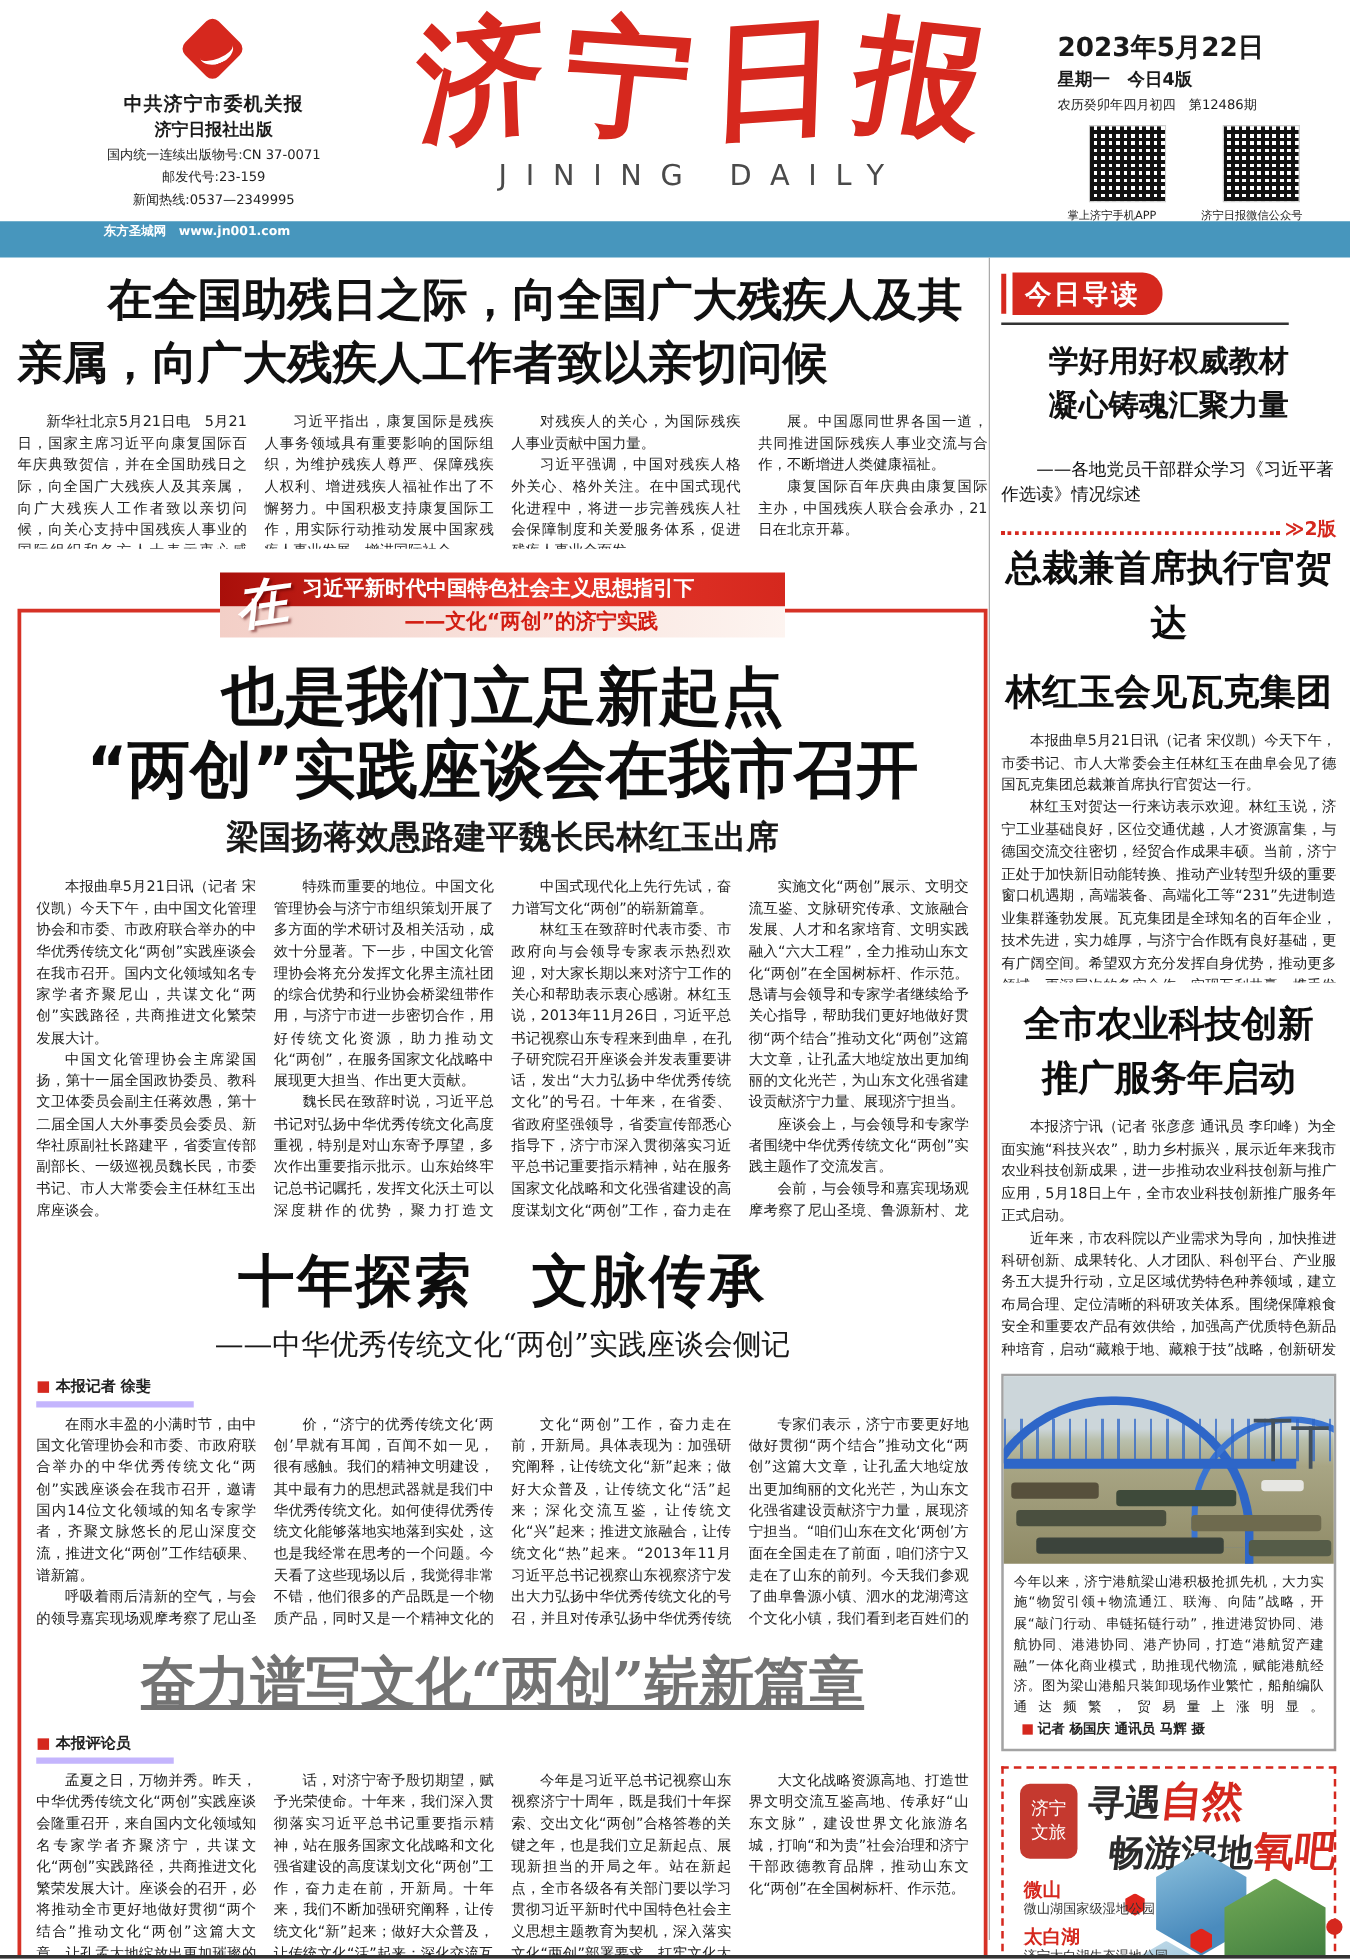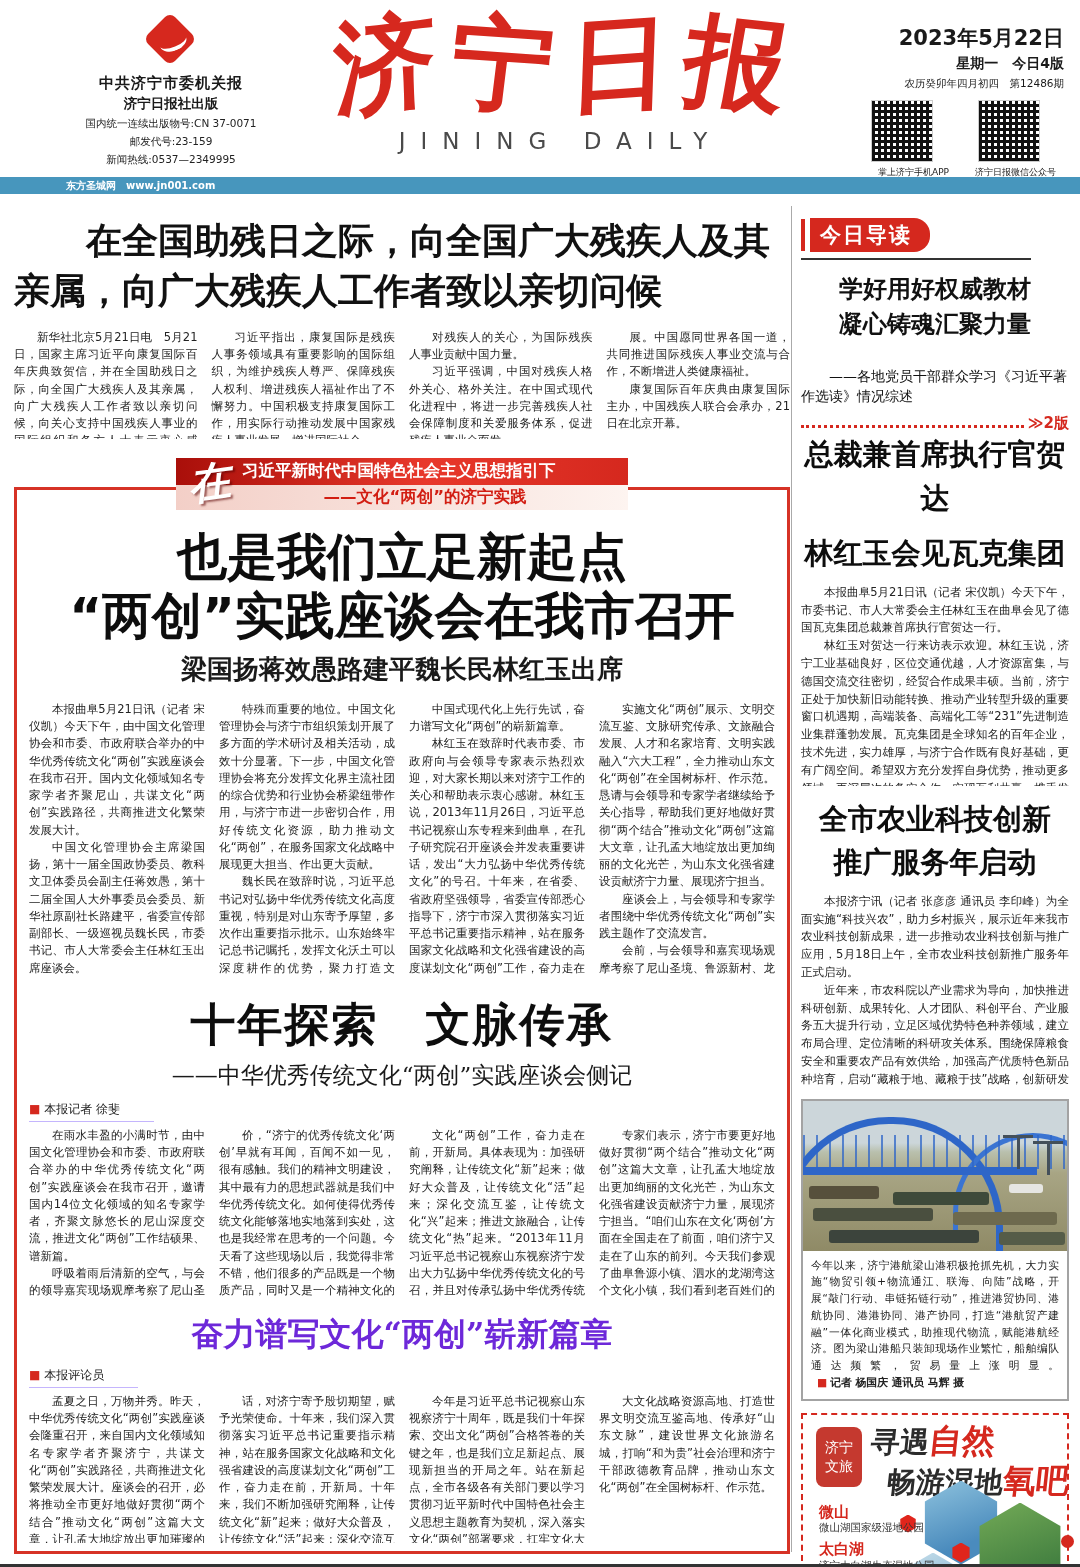--- a/index.html
+++ b/index.html
@@ -14,33 +14,33 @@
   .meta2{font-size:13.5px;font-weight:bold;margin-top:2px;}
   .meta3{font-size:10.5px;margin-top:4px;color:#222;}
   .masthead-title{position:absolute;left:288px;top:0;width:545px;text-align:center;}
   .chars span{display:inline-block;font-family:"DejaVu Serif","Liberation Serif",serif;font-weight:bold;color:#d6281e;
               font-size:102px;line-height:1.25;margin:0 5px;}
   .chars span:nth-child(1){transform:rotate(-7deg) skewX(-5deg);}
   .chars span:nth-child(2){transform:rotate(4deg) skewX(-3deg);}
   .chars span:nth-child(3){transform:rotate(-4deg) skewX(-6deg);}
   .chars span:nth-child(4){transform:rotate(6deg) skewX(-4deg);}
   .title-en{font-size:23px;color:#4a4a4a;letter-spacing:15px;margin-top:0px;font-weight:500;}
-  .issue-info{position:absolute;right:16px;top:24px;width:218px;text-align:right;}
+  .issue-info{position:absolute;right:16px;top:24px;width:218px;text-align:left;}
   .date{font-size:21px;font-weight:bold;}
   .weekday{font-size:14px;font-weight:bold;margin-top:3px;}
   .lunar{font-size:10.5px;margin-top:4px;}
   .qrs{display:flex;justify-content:space-between;margin-top:9px;padding:0 8px;}
   .qr-item{width:95px;}
   .qr{width:60px;height:60px;margin:0 auto;background:
         repeating-linear-gradient(0deg,#111 0 3px,transparent 3px 6px),
         repeating-linear-gradient(90deg,#111 0 3px,#fff 3px 6px);
       outline:3px solid #fff;border:1px solid #ccc;}
   .qr-label{font-size:9px;margin-top:4px;color:#222;}
-  .site-bar{position:absolute;left:0;right:0;top:177px;height:17px;background:#4796bd;color:#fff;
-            font-size:10px;line-height:17px;padding-left:66px;font-weight:bold;box-sizing:border-box;}
+  .site-bar{position:absolute;left:0;right:0;top:177px;height:29px;background:#4796bd;color:#fff;
+            font-size:10px;line-height:17px;padding-left:83px;font-weight:bold;box-sizing:border-box;}
   
   .main-left{position:absolute;left:14px;top:206px;width:776px;}
   .lead-headline{font-size:53px;font-weight:900;text-align:center;letter-spacing:1px;line-height:1.15;color:#0d0d0d;}
   .lead-subhead{font-size:36px;font-weight:700;line-height:1.4;text-indent:2em;margin-top:10px;color:#111;}
   .cols{display:flex;gap:14px;text-align:justify;}
   .col{flex:1;font-size:11.5px;line-height:1.5;color:#222;}
   .col p{margin:0;text-indent:2em;}
   .lead-body{margin-top:12px;height:110px;overflow:hidden;}
   .red-box{position:relative;margin-top:48px;border:3px solid #d63226;padding:38px 12px 8px;}
   .banner{position:absolute;top:-32px;left:50%;transform:translateX(-50%);width:452px;z-index:3;}
@@ -48,24 +48,24 @@
               background:linear-gradient(90deg,#a90f0a,#e8382b 55%,#d5281e);color:#fff;font-size:16.5px;font-weight:bold;box-sizing:border-box;}
   .banner-char{position:absolute;left:12px;top:-2px;font-size:42px;line-height:54px;font-family:"DejaVu Serif",serif;
                font-style:italic;font-weight:bold;color:#fff;transform:rotate(-8deg);text-shadow:2px 2px 2px rgba(90,0,0,.55);z-index:4;}
   .banner-bottom{display:flex;align-items:center;justify-content:center;height:25px;padding-left:46px;
                  background:linear-gradient(90deg,#f3cfc7,#fdf4f0);color:#d21d12;font-size:16.5px;font-weight:bold;box-sizing:border-box;}
   .forum-h{font-size:50px;font-weight:900;text-align:center;line-height:1.18;color:#0d0d0d;}
   .forum-sub{font-size:26px;font-weight:600;text-align:center;margin-top:6px;}
   .forum-body{margin-top:14px;height:276px;overflow:hidden;}
   .serif-h{font-family:"DejaVu Serif","Liberation Serif",serif;font-size:45px;font-weight:bold;text-align:center;letter-spacing:2px;margin-top:18px;color:#0d0d0d;}
   .serif-sub{font-family:"DejaVu Serif","Liberation Serif",serif;font-size:23px;text-align:center;margin-top:5px;}
-  .byline{display:inline-block;font-size:12px;border-bottom:1px solid #c4b5fd;padding:0 34px 3px 0;margin:10px 0 5px;color:#222;}
+  .byline{display:inline-block;font-size:12px;border-bottom:5px solid #c4b5fd;padding:0 34px 3px 0;margin:10px 0 5px;color:#222;font-weight:bold;}
   .byline::before{content:"■ ";color:#d5281e;}
   .sidebar-body{height:172px;overflow:hidden;}
-  .editorial-h{font-family:"DejaVu Serif","Liberation Serif",serif;font-size:32px;font-weight:bold;text-align:center;margin-top:14px;color:#6d28d9;}
+  .editorial-h{font-family:"DejaVu Serif","Liberation Serif",serif;font-size:44px;font-weight:bold;text-align:center;margin-top:14px;color:#737373;text-decoration:underline;}
   .editorial-body{height:150px;overflow:hidden;}
   
   .v-divider{position:absolute;left:791px;top:206px;bottom:12px;width:1px;background:#aaa;}
   .main-right{position:absolute;left:801px;top:206px;width:268px;}
   .guide-row{display:flex;align-items:center;margin-top:12px;}
   .guide-tick{width:4px;height:32px;background:#d5281e;margin-right:5px;}
   .guide-badge{background:#d5281e;color:#fff;font-weight:900;font-size:21px;padding:3px 18px 3px 10px;border-radius:0 16px 16px 0;letter-spacing:2px;}
   .guide-underline{height:2px;background:#333;margin:6px 0 12px;width:230px;}
   .teaser-t{font-size:24px;font-weight:900;text-align:center;line-height:1.45;color:#111;}
   .teaser-sub{font-size:14px;font-weight:500;line-height:1.45;margin-top:24px;text-indent:2em;color:#111;}

